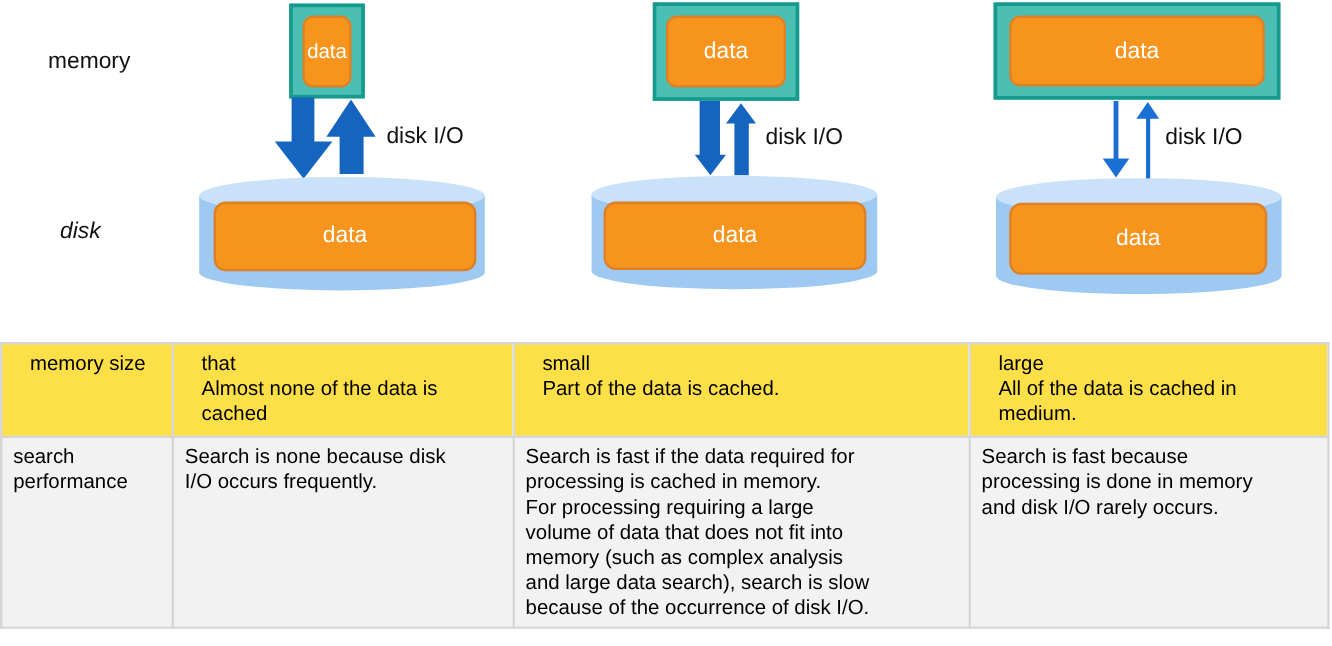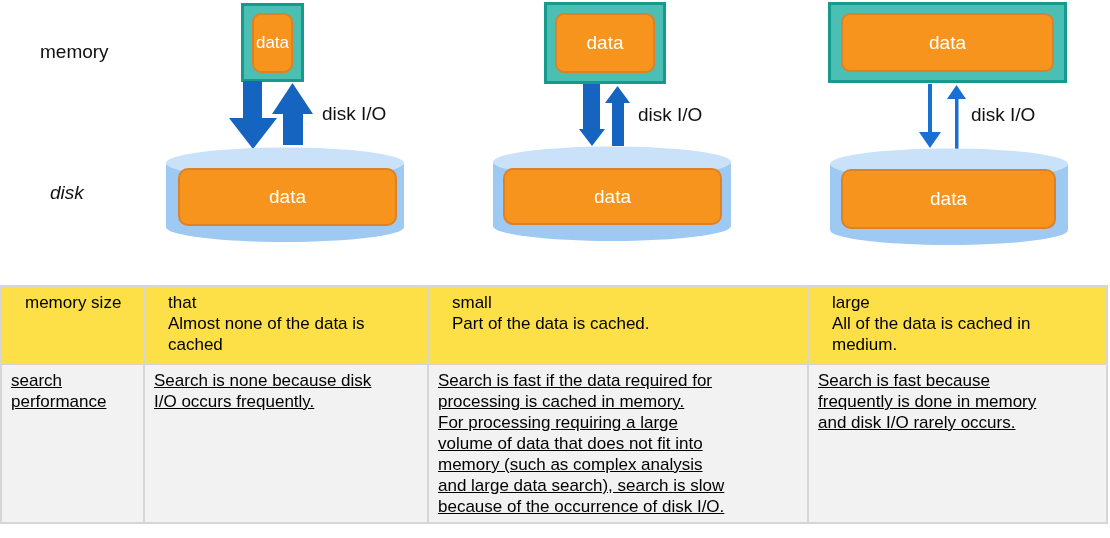--- a/index.html
+++ b/index.html
@@ -58,21 +58,21 @@
     position:absolute;left:0;top:285px;width:1106px;
     border-collapse:collapse;table-layout:fixed;
     font-size:17px;line-height:21px;
   }
   .info th,.info td{
     border:2px solid #d6d6d6;vertical-align:top;text-align:left;
     padding:5px 9px;font-weight:normal;white-space:pre-line;color:#000;
     overflow:hidden;
   }
   tr.r1{height:78px;}
-  tr.r2{height:150px;text-decoration:underline;}
+  tr.r2{height:150px;}
   tr.r1 th,tr.r1 td{background:#fde047;padding-left:23px;}
   tr.r2 th,tr.r2 td{background:#f2f2f2;}
 </style>
 </head>
 <body>
 
 <div class="stage">
 
   <div class="diagram">
 
@@ -151,19 +151,19 @@
         <td>Search is none because disk
 I/O occurs frequently.</td>
         <td>Search is fast if the data required for
 processing is cached in memory.
 For processing requiring a large
 volume of data that does not fit into
 memory (such as complex analysis
 and large data search), search is slow
 because of the occurrence of disk I/O.</td>
         <td>Search is fast because
-frequently is done in memory
+processing is done in memory
 and disk I/O rarely occurs.</td>
       </tr>
     </tbody>
   </table>
 
 </div>
 
 </body></html>

